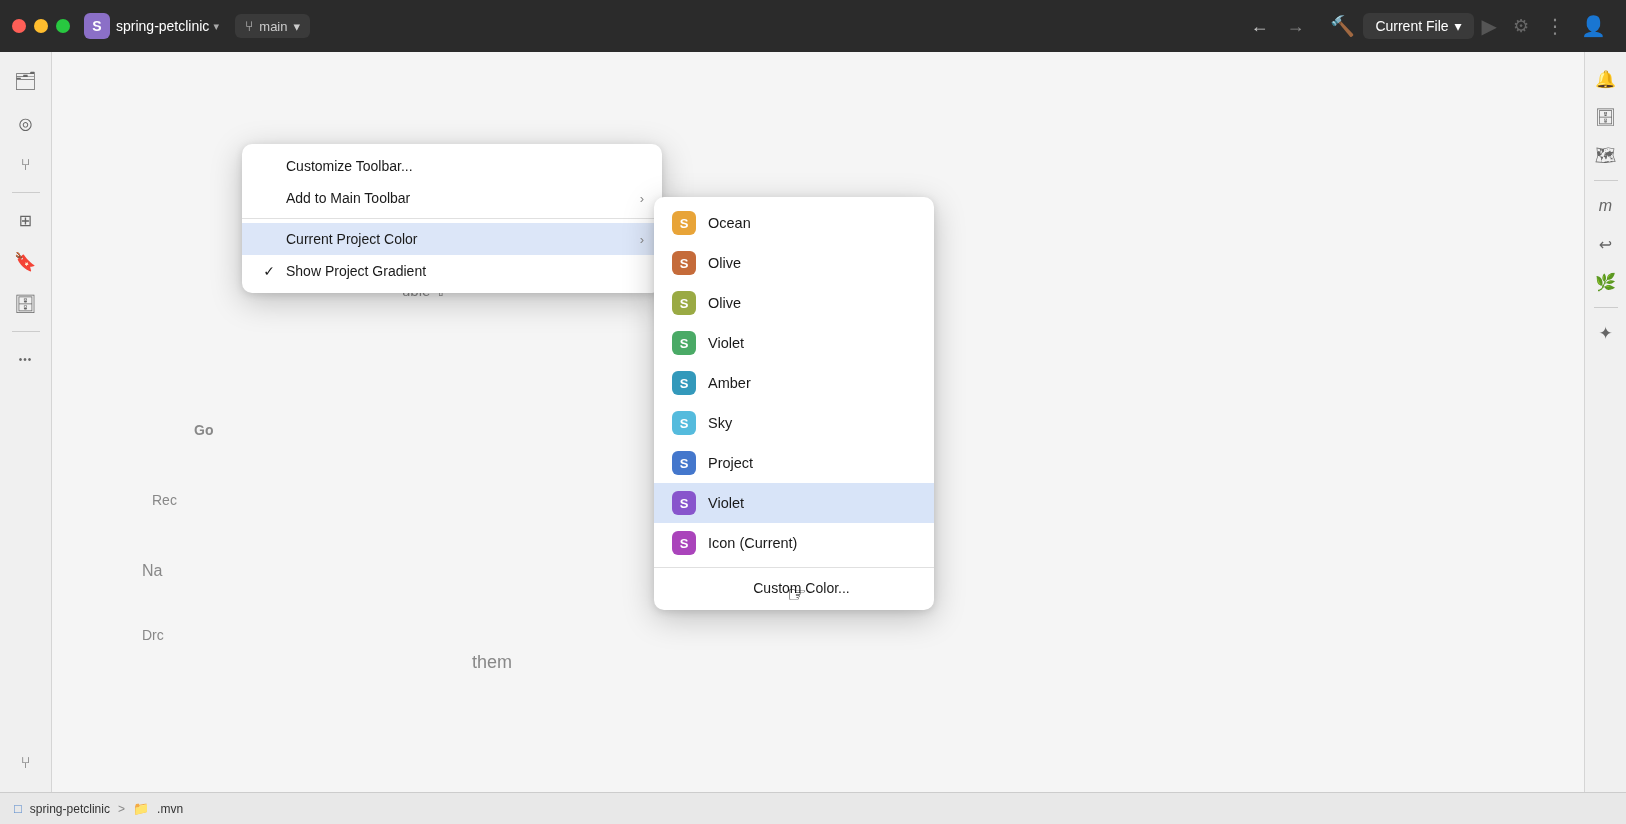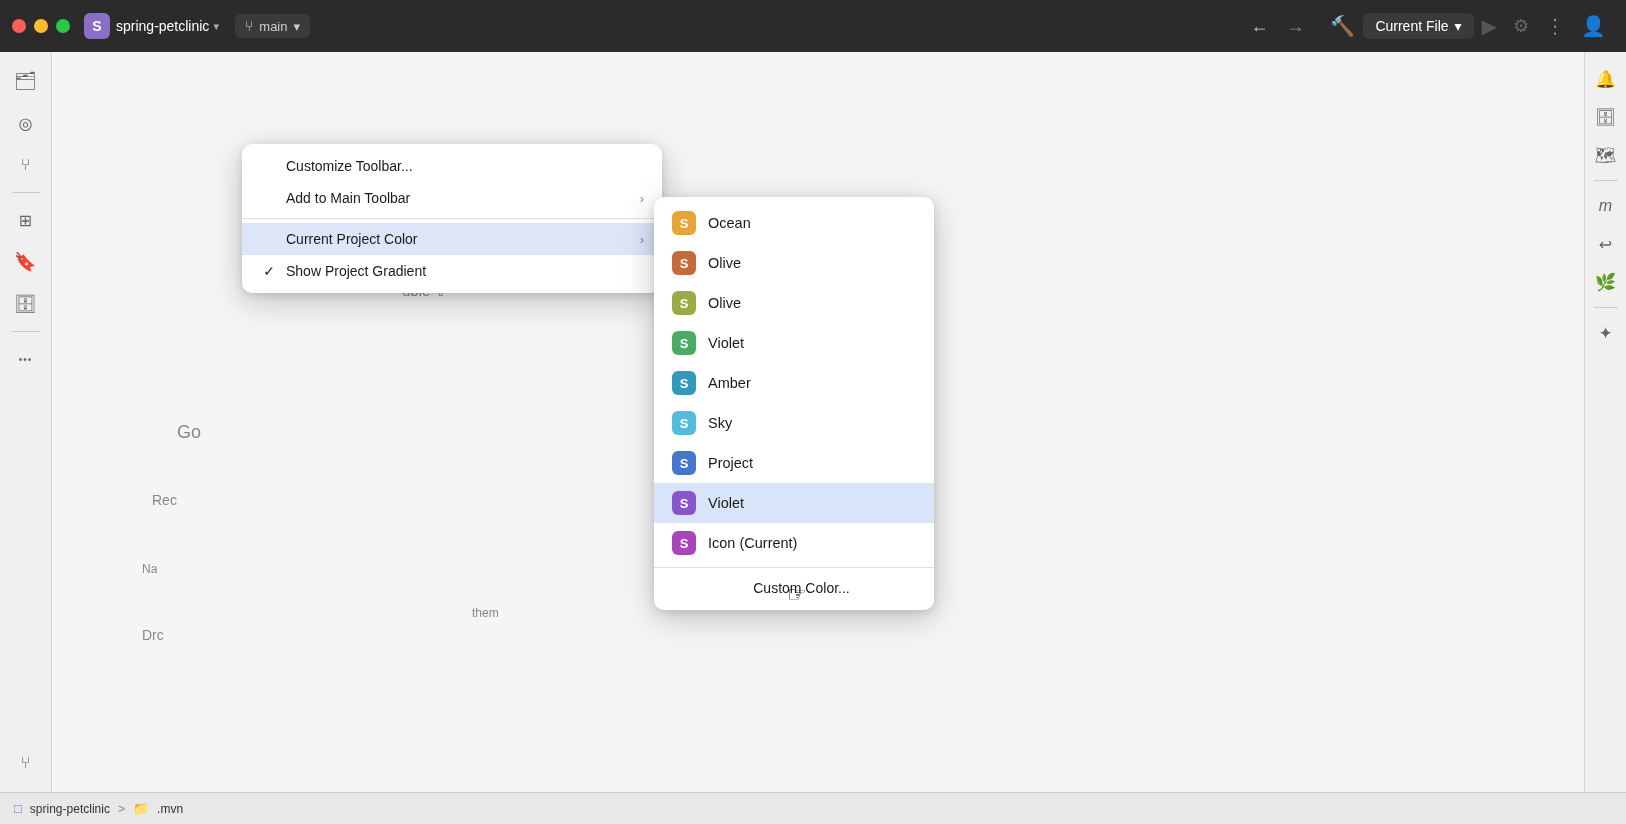--- a/index.html
+++ b/index.html
@@ -387,25 +387,25 @@
     </div>
     <div class="sidebar-spacer"></div>
     <div class="sidebar-icon" style="font-size:16px;">
       <span>⑂</span>
     </div>
   </div>
 
   <div class="content-area">
 
     <span class="content-text" style="top:230px; left:350px; font-size:15px;">uble ⇧</span>
-    <span class="content-text" style="top:370px; left:125px; font-size:18px;">Go</span>
+    <span class="content-text" style="top:370px; left:142px; font-size:14px;font-weight:bold;">Go</span>
     <span class="content-text" style="top:440px; left:100px; font-size:14px;">Rec</span>
-    <span class="content-text" style="top:510px; left:90px; font-size:12px;">Na</span>
+    <span class="content-text" style="top:510px; left:90px; font-size:16px;">Na</span>
     <span class="content-text" style="top:575px; left:90px; font-size:14px;">Drc</span>
-    <span class="content-text" style="top:554px; left:420px; font-size:12px;">them</span>
+    <span class="content-text" style="top:600px; left:420px; font-size:18px;">them</span>
 
     <div class="context-menu">
       <div class="menu-item">
         <span class="check"></span>
         <span>Customize Toolbar...</span>
       </div>
       <div class="menu-item">
         <span class="check"></span>
         <span>Add to Main Toolbar</span>
         <span class="arrow">›</span>

